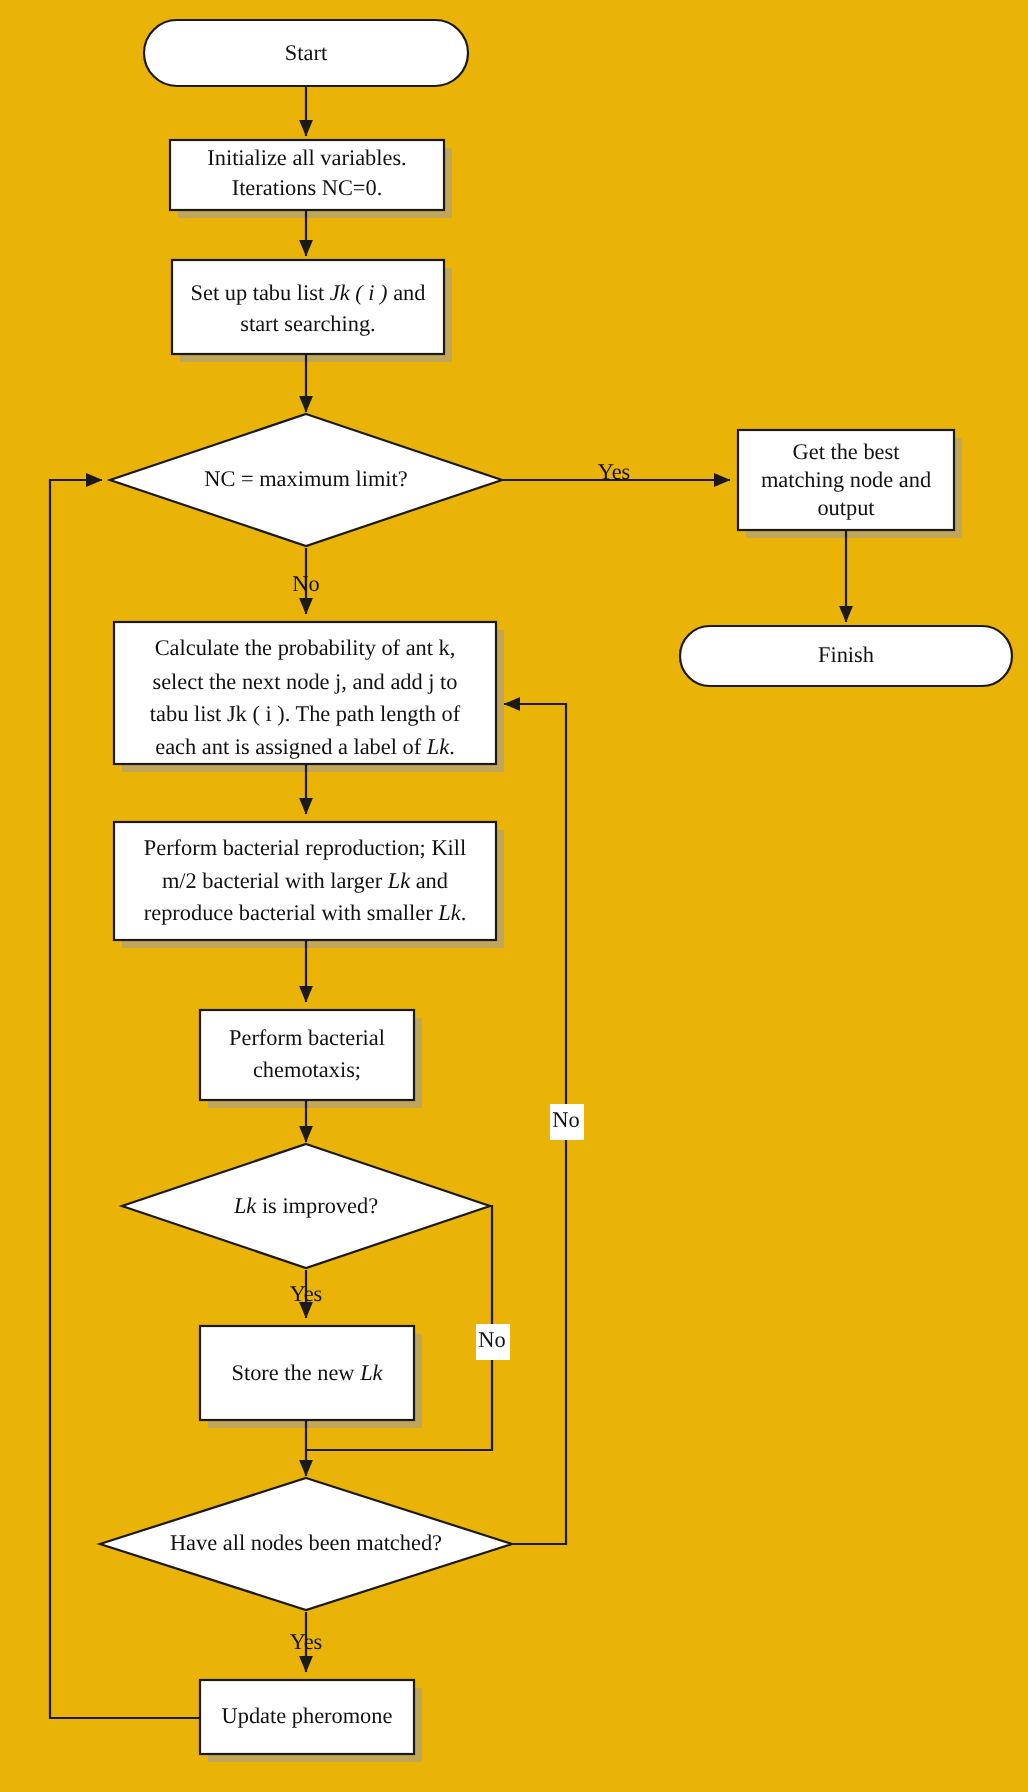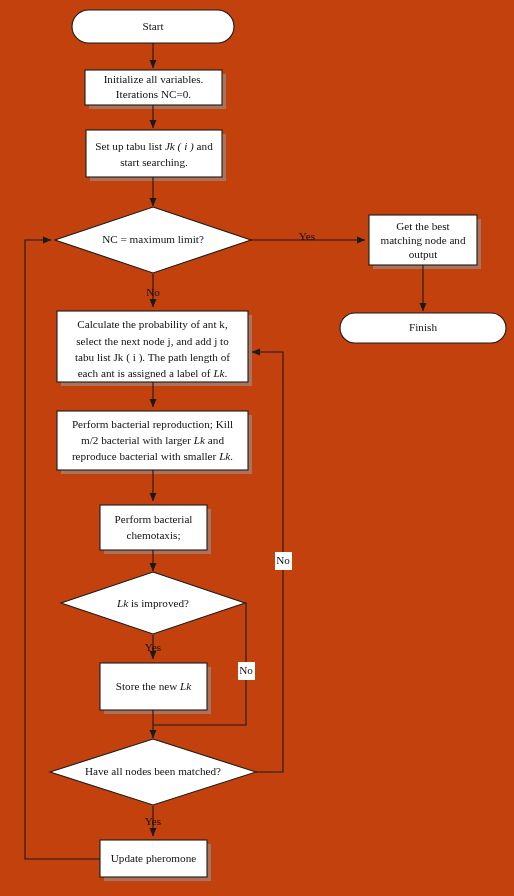--- a/index.html
+++ b/index.html
@@ -4,21 +4,21 @@
 <style>
   html, body {
     margin: 0;
     padding: 0;
     background: #ffffff;
   }
   #flowchart-root {
     position: relative;
     width: 514px;
     height: 896px;
-    background: #c2410c;
+    background: #eab308;
     font-family: "Liberation Serif", serif;
     overflow: hidden;
   }
   svg#flow-svg {
     position: absolute;
     left: 0;
     top: 0;
     width: 514px;
     height: 896px;
     display: block;

